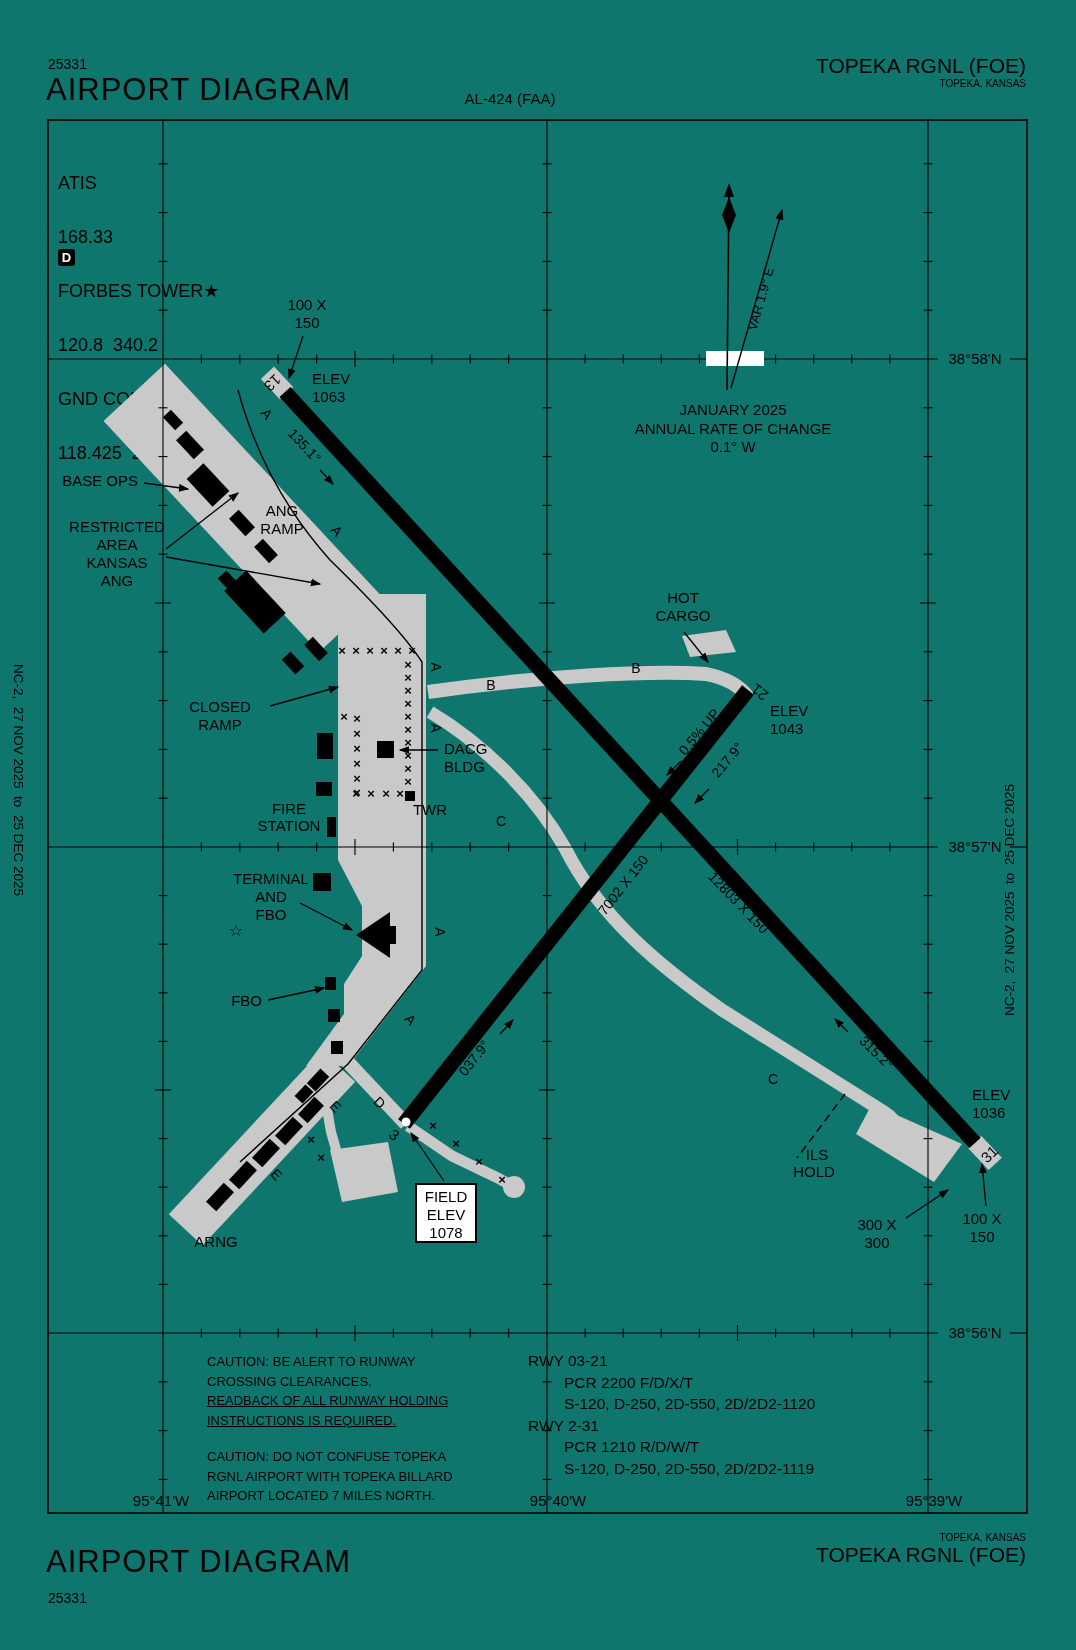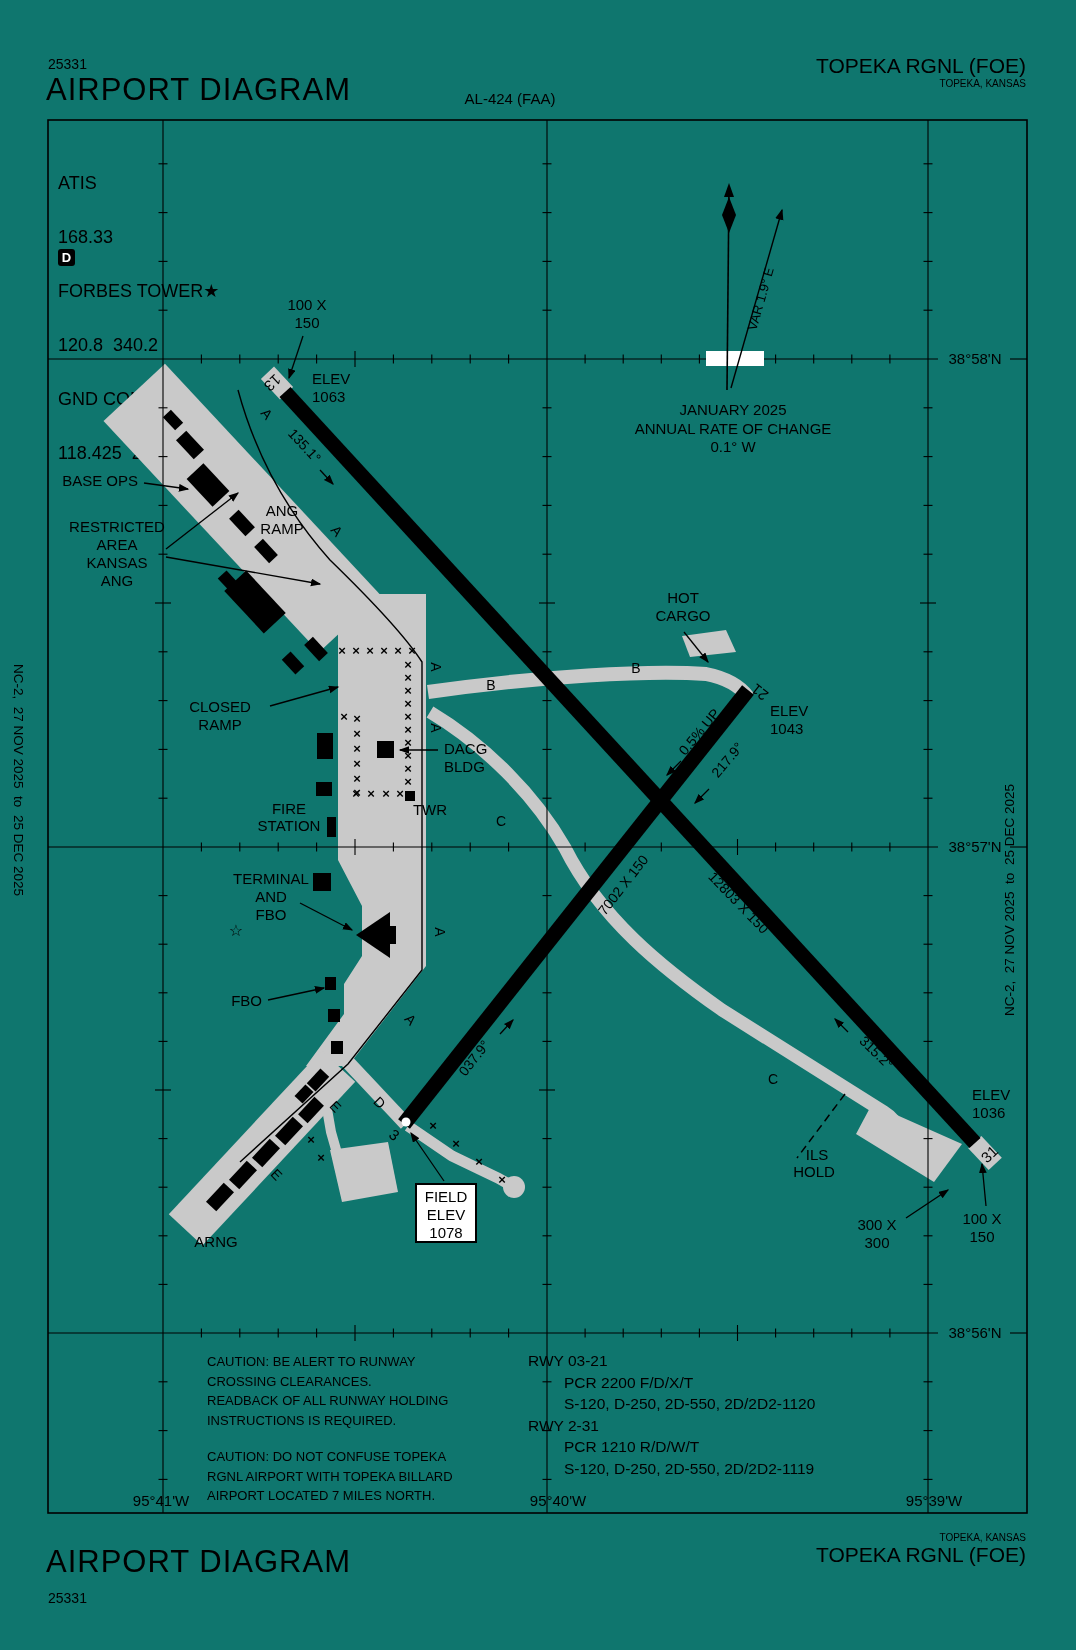--- a/index.html
+++ b/index.html
@@ -13,21 +13,21 @@
   .t16{font-size:16px;}
   .ctr{text-anchor:middle;}
   .end{text-anchor:end;}
   .xm{font-size:13px;font-weight:bold;text-anchor:middle;}
   .hdr-num{font-size:14px;}
   .hdr-title{font-size:31px;letter-spacing:1px;}
   .hdr-proc{font-size:15px;}
   .hdr-apt{font-size:21px;}
   .hdr-city{font-size:10px;}
   .caution{font-size:13px;line-height:19.5px;white-space:nowrap;}
-  .caution .u{}
+  .caution .u{text-decoration:underline;}
   .cgap{margin-top:17px;}
   .rwyblk{font-size:15.5px;line-height:21.5px;white-space:nowrap;}
   .rwyblk .ind{padding-left:36px;}
   .edge-note{font-size:13.5px;white-space:pre;}
   .dbox{width:17px;height:17px;background:#000;border-radius:3px;color:#fff;
         font-size:13px;font-weight:bold;text-align:center;line-height:17px;}
   .comms{font-size:18px;line-height:18px;white-space:pre;}
 </style>
 </head>
 <body>

